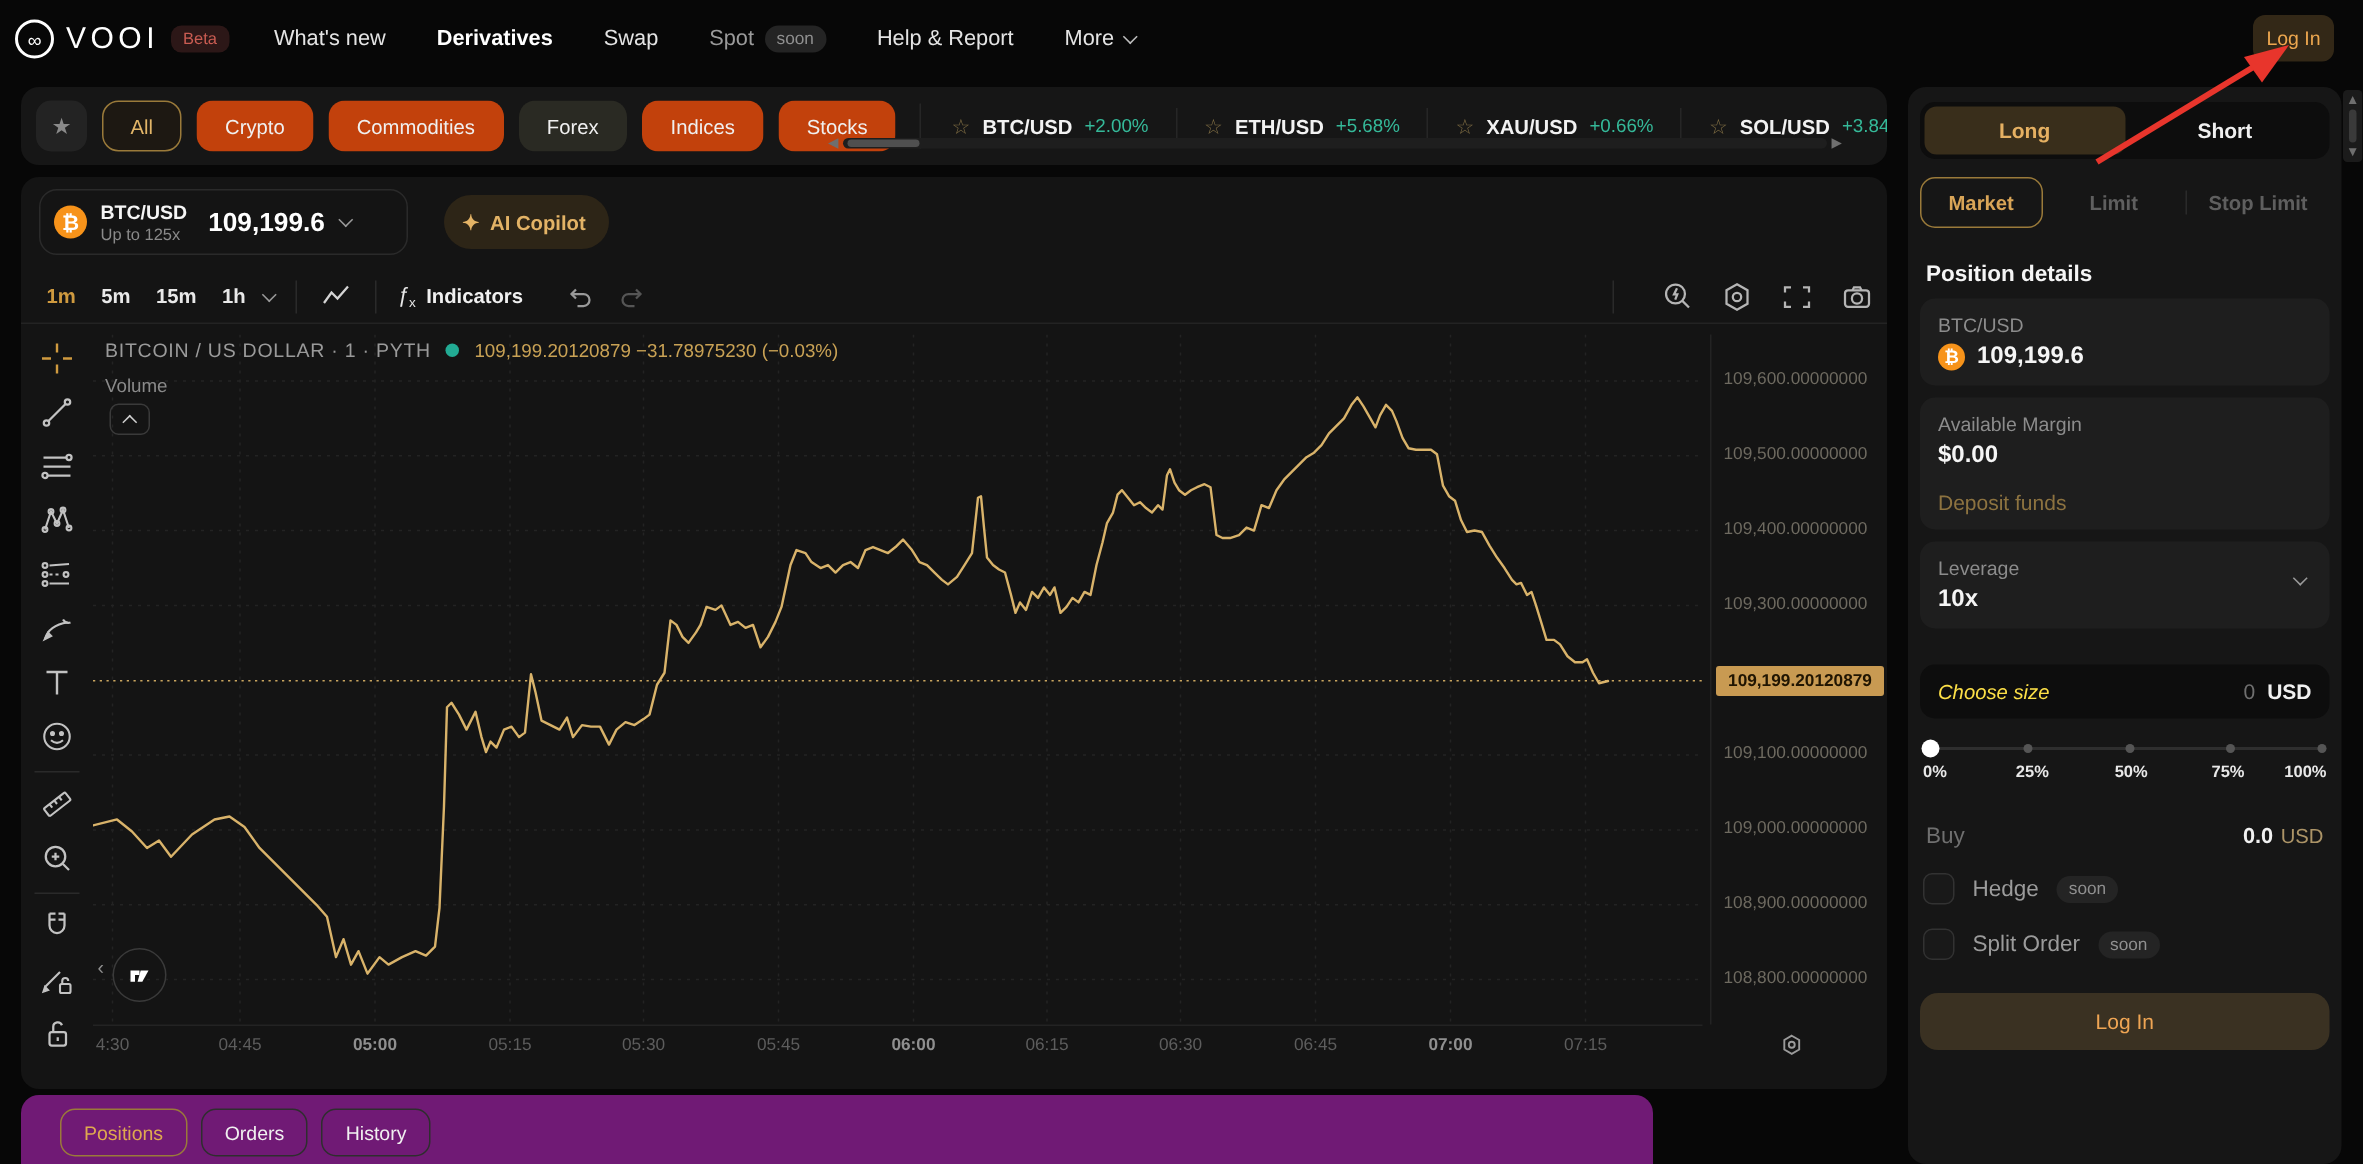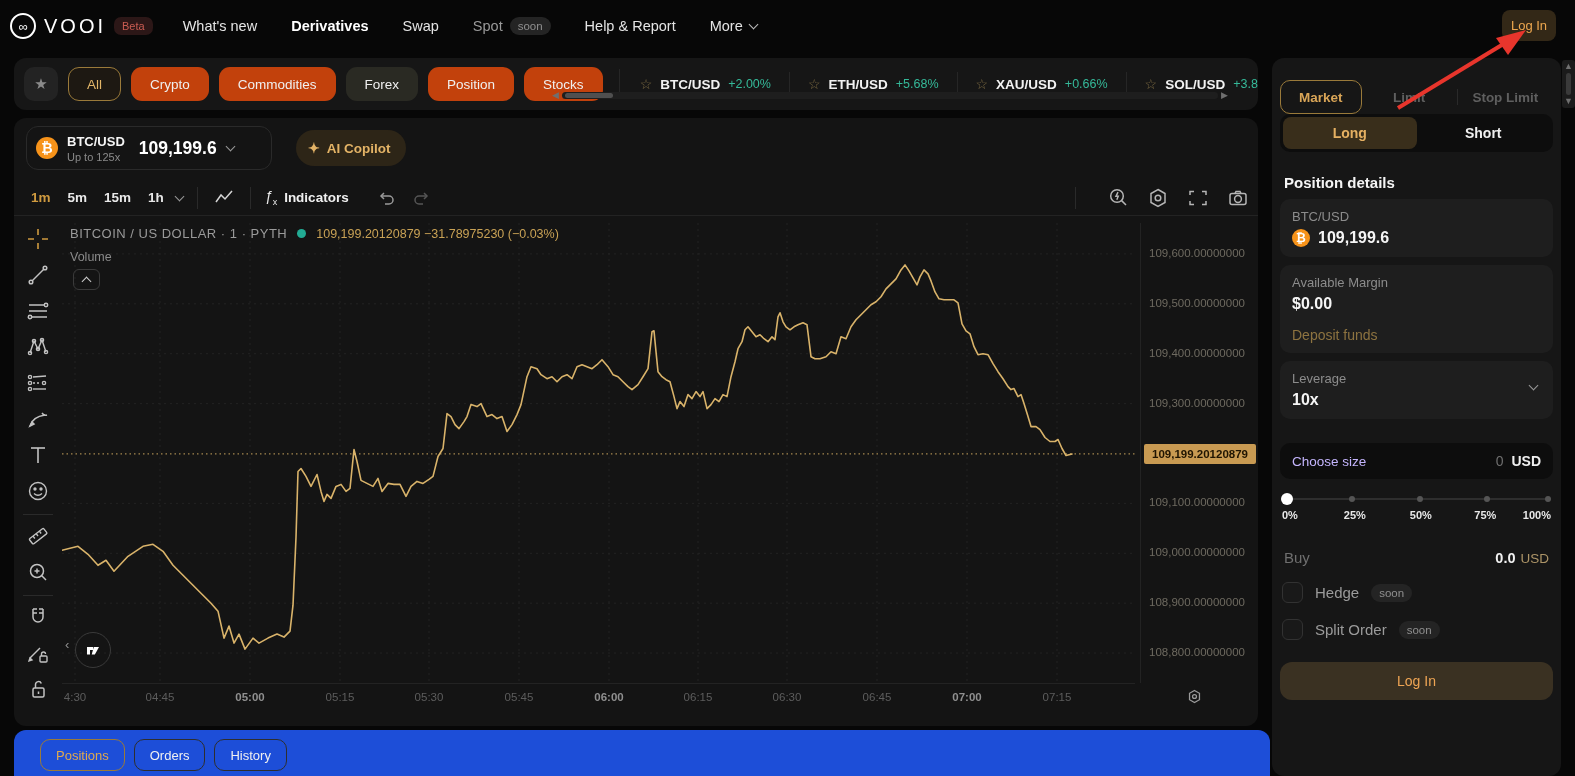--- a/index.html
+++ b/index.html
@@ -93,42 +93,42 @@
   #price-axis { position:absolute; left:1126px; top:7px; width:118px; height:460px; border-left:1px solid #232323;text-decoration:underline; }
   .p-label { position:absolute; left:8px; font-size:11.5px; color:#6e6a60; white-space:nowrap; }
   #price-tag { position:absolute; left:3px; width:112px; height:20px; background:#c89a52; color:#201502; font-size:11.5px; font-weight:bold; display:flex; align-items:center; justify-content:center; border-radius:2px; white-space:nowrap; }
 
   #time-axis { position:absolute; left:48px; top:467px; width:1073px; height:28px; border-top:1px solid #232323; }
   .t-label { position:absolute; top:7px; width:44px; margin-left:-22px; text-align:center; font-size:11.5px; color:#5d5d5d; }
   .t-label.bold { color:#8f8f8f; font-weight:bold; }
   #axis-gear { position:absolute; right:55px; top:472px; cursor:pointer; }
 
   
-  #bottom-panel { position:absolute; left:14px; top:730px; width:1256px; height:46px; background:#1d4ed8; border-radius:12px 12px 0 0; display:flex; align-items:flex-start; padding:9px 0 0 26px; gap:9px; }
+  #bottom-panel { position:absolute; left:14px; top:730px; width:1088px; height:46px; background:#701a75; border-radius:12px 12px 0 0; display:flex; align-items:flex-start; padding:9px 0 0 26px; gap:9px; }
   .bt-tab { height:32px; padding:0 15px; border:1px solid #2e2e2e; border-radius:10px; background:transparent; color:#f0f0f0; font-size:13px; display:flex; align-items:center; cursor:pointer; font-family:inherit; }
   .bt-tab.active { border-color:#9a7a3a; color:#dfa94f; }
 
   
   #trade { position:absolute; left:1272px; top:58px; width:289px; height:718px; background:#161616; border-radius:12px; padding:10px 8px; }
   #seg { display:flex; background:#0d0d0d; border-radius:10px; height:38px; padding:3px; }
   .seg-btn { flex:1; border:none; background:transparent; border-radius:8px; font-size:14px; font-weight:bold; color:#f0f0f0; cursor:pointer; font-family:inherit; }
   .seg-btn.active { background:#392e1b; color:#e5b062; }
   #ordertype { display:flex; align-items:center; margin-top:12px; height:34px; }
   #ot-market { height:34px; padding:0 18px; border:1px solid #9a7a3a; border-radius:10px; background:transparent; color:#d9a557; font-weight:bold; font-size:13.5px; cursor:pointer; font-family:inherit; }
   .ot-dim { flex:1; text-align:center; color:#5f5f5f; font-weight:bold; font-size:13.5px; cursor:pointer; }
   .ot-div { width:1px; height:16px; background:#2a2a2a; }
   #pos-title { margin:22px 0 0 4px; font-size:15px; font-weight:bold; color:#f5f5f5; }
   .t-card { background:#1e1e1e; border-radius:10px; margin-top:8px; padding:10px 12px; position:relative; }
   .t-card .lab { font-size:13px; color:#8c8c8c; }
   .t-card .val { font-size:16px; font-weight:bold; color:#f5f5f5; margin-top:5px; display:flex; align-items:center; gap:8px; }
   .t-card .btc-ico { margin-left:0; width:18px; height:18px; font-size:12px; }
   .deposit { margin-top:14px; font-size:14px; color:#8d7340; cursor:pointer; }
   .t-card .chev { position:absolute; right:16px; top:24px; border-color:#9a9a9a; }
   #size-box { margin-top:24px; background:#0d0d0d; border-radius:10px; height:36px; display:flex; align-items:center; padding:0 12px; cursor:text; }
-  #size-box .ph { color:#c4b5fd; font-size:13.5px; flex:1; }
+  #size-box .ph { color:#fde047; font-size:13.5px; flex:1;font-style:italic; }
   #size-box .zero { color:#6f6f6f; font-size:14px; margin-right:8px; }
   #size-box .unit { color:#f0f0f0; font-size:14px; font-weight:bold; }
   #slider { position:relative; margin:14px 2px 0 2px; height:12px; }
   #slider .track { position:absolute; left:0; right:0; top:5px; height:2px; background:#2e2e2e; border-radius:1px; }
   #slider .sdot { position:absolute; top:3px; width:6px; height:6px; background:#555; border-radius:50%; }
   #slider .thumb { position:absolute; left:-1px; top:0; width:12px; height:12px; background:#fff; border-radius:50%; cursor:grab; }
   #slider-labels { position:relative; height:14px; margin:4px 2px 0 2px; font-size:11px; font-weight:bold; color:#e8e8e8; }
   #slider-labels span { position:absolute; top:0; }
   #buy-row { display:flex; align-items:baseline; margin:26px 4px 0 4px; }
   #buy-row .lab { color:#6f6f6f; font-size:15px; flex:1; }
@@ -178,21 +178,21 @@
   </svg>
 
   <div id="watchbar">
     <div class="wb-star">
         <span>★</span>
       </div>
     <div class="cat-pill active">All</div>
     <div class="cat-pill">Crypto</div>
     <div class="cat-pill">Commodities</div>
     <div class="cat-pill hl">Forex</div>
-    <div class="cat-pill">Position</div>
+    <div class="cat-pill">Indices</div>
     <div class="cat-pill">Stocks</div>
     <div class="wb-sep"></div>
     <div id="ticker-strip">
       <div class="tk">
         <span class="tk-star">☆</span>
         <span class="tk-sym">BTC/USD</span>
         <span class="tk-pct">+2.00%</span>
       </div>
       <div class="tk">
         <span class="tk-star">☆</span>
@@ -496,29 +496,29 @@
     </div>
   </div>
 
   <div id="bottom-panel">
     <button class="bt-tab active">Positions</button>
     <button class="bt-tab">Orders</button>
     <button class="bt-tab">History</button>
   </div>
 
   <aside id="trade">
+    <div id="seg">
+      <button class="seg-btn active">Long</button>
+      <button class="seg-btn">Short</button>
+    </div>
     <div id="ordertype">
       <button id="ot-market">Market</button>
       <span class="ot-dim">Limit</span>
       <span class="ot-div"></span>
       <span class="ot-dim">Stop Limit</span>
-    </div>
-    <div id="seg">
-      <button class="seg-btn active">Long</button>
-      <button class="seg-btn">Short</button>
     </div>
 
     <div id="pos-title">Position details</div>
 
     <div class="t-card">
       <div class="lab">BTC/USD</div>
       <div class="val">
         <span class="btc-ico">₿</span>
         <span>109,199.6</span>
       </div>

